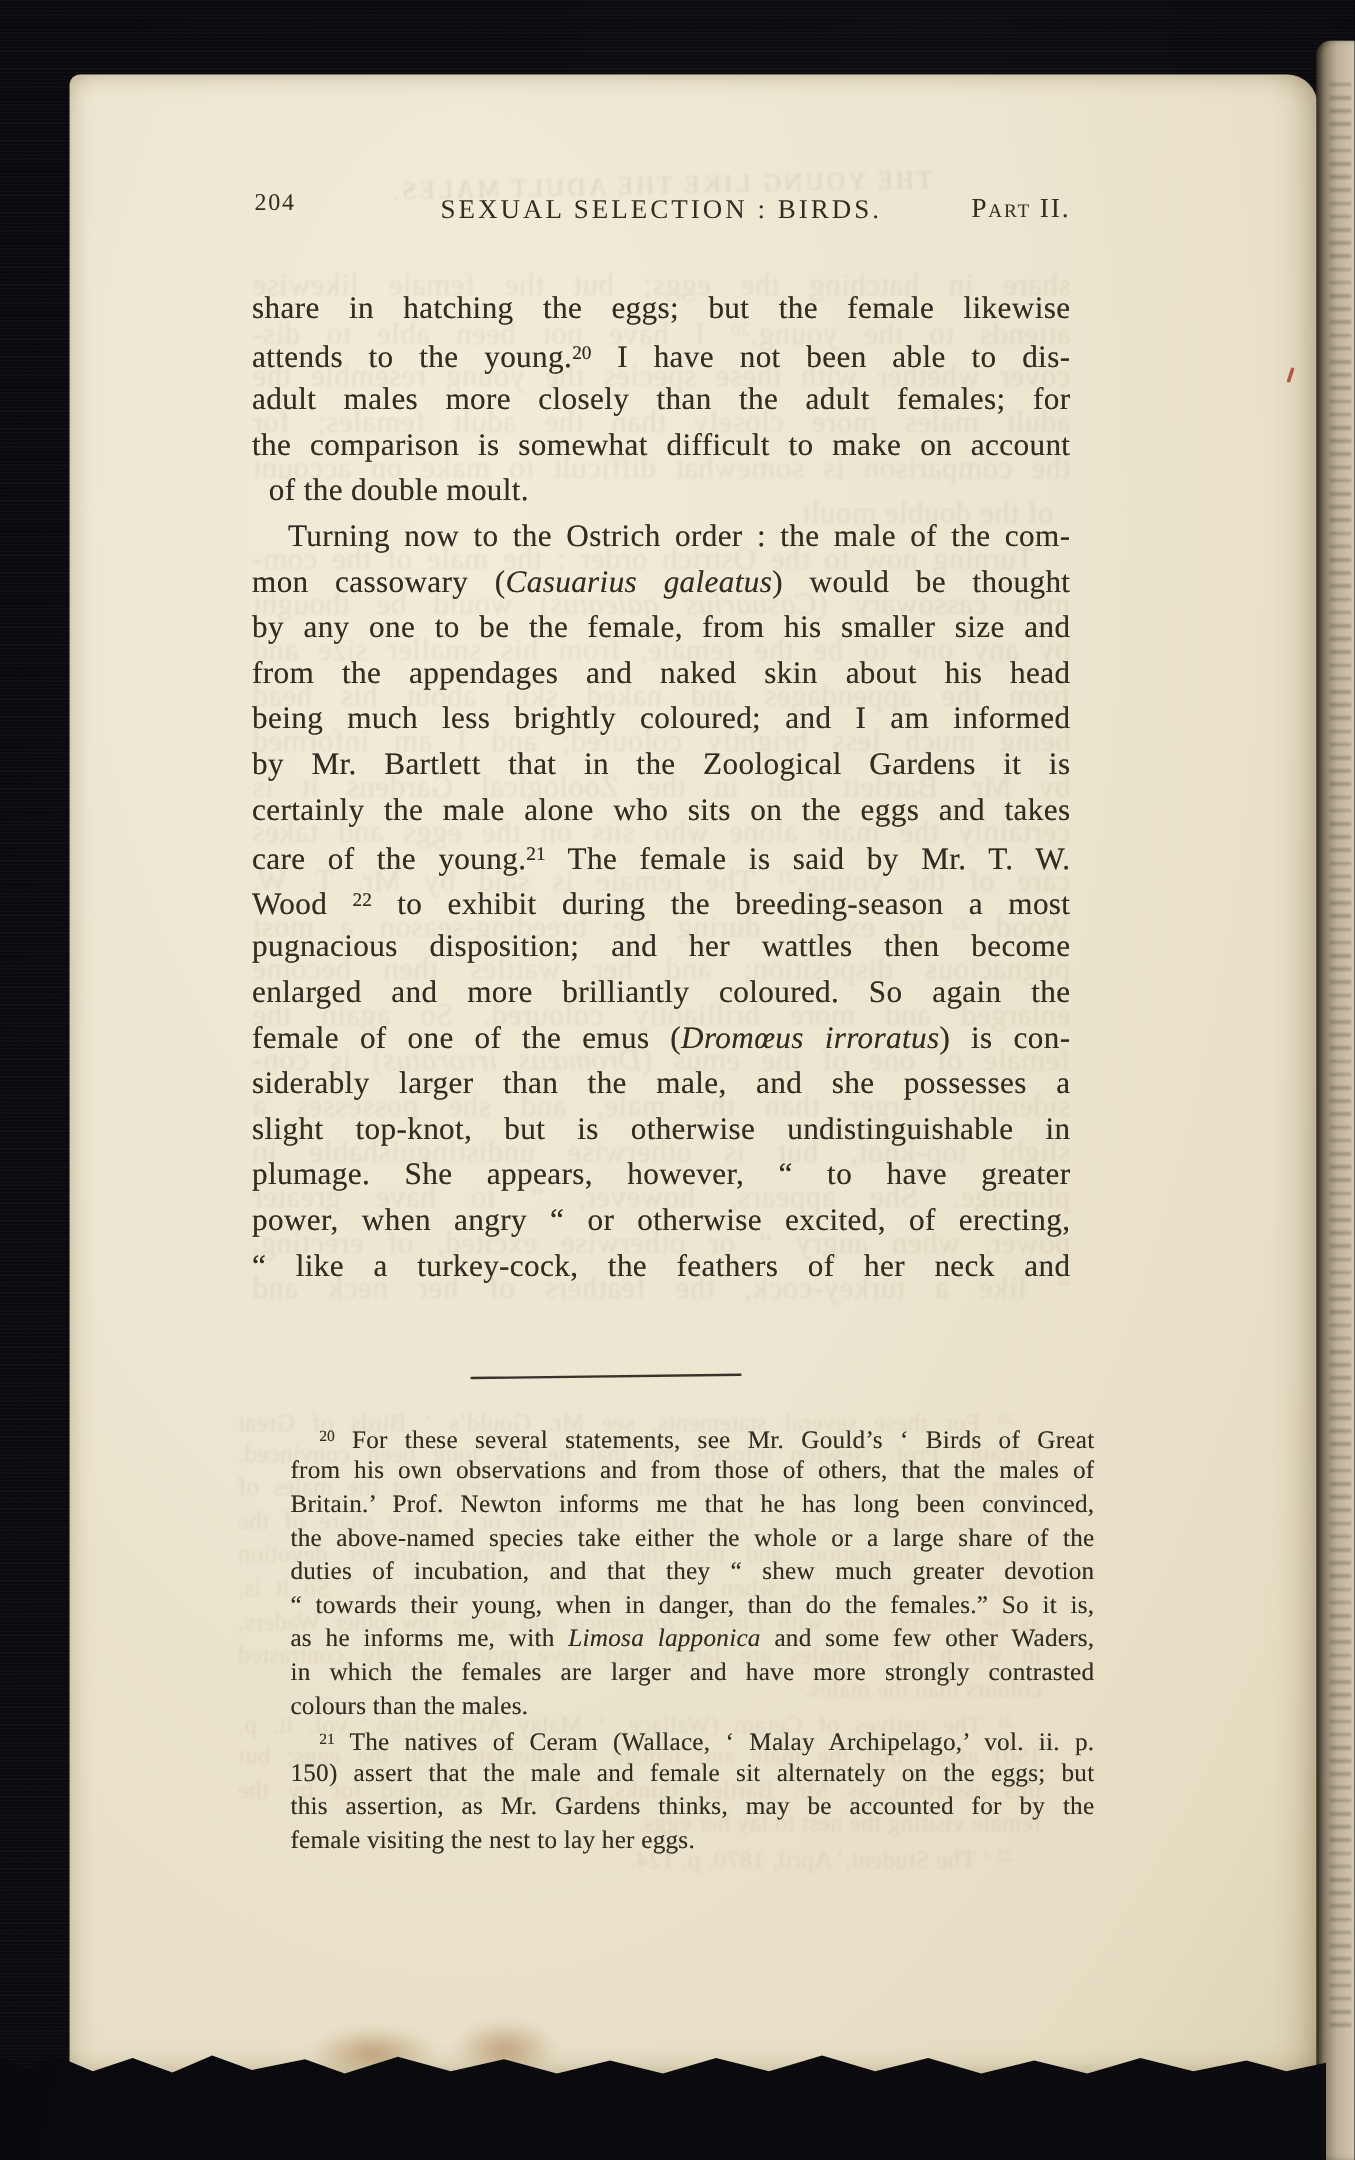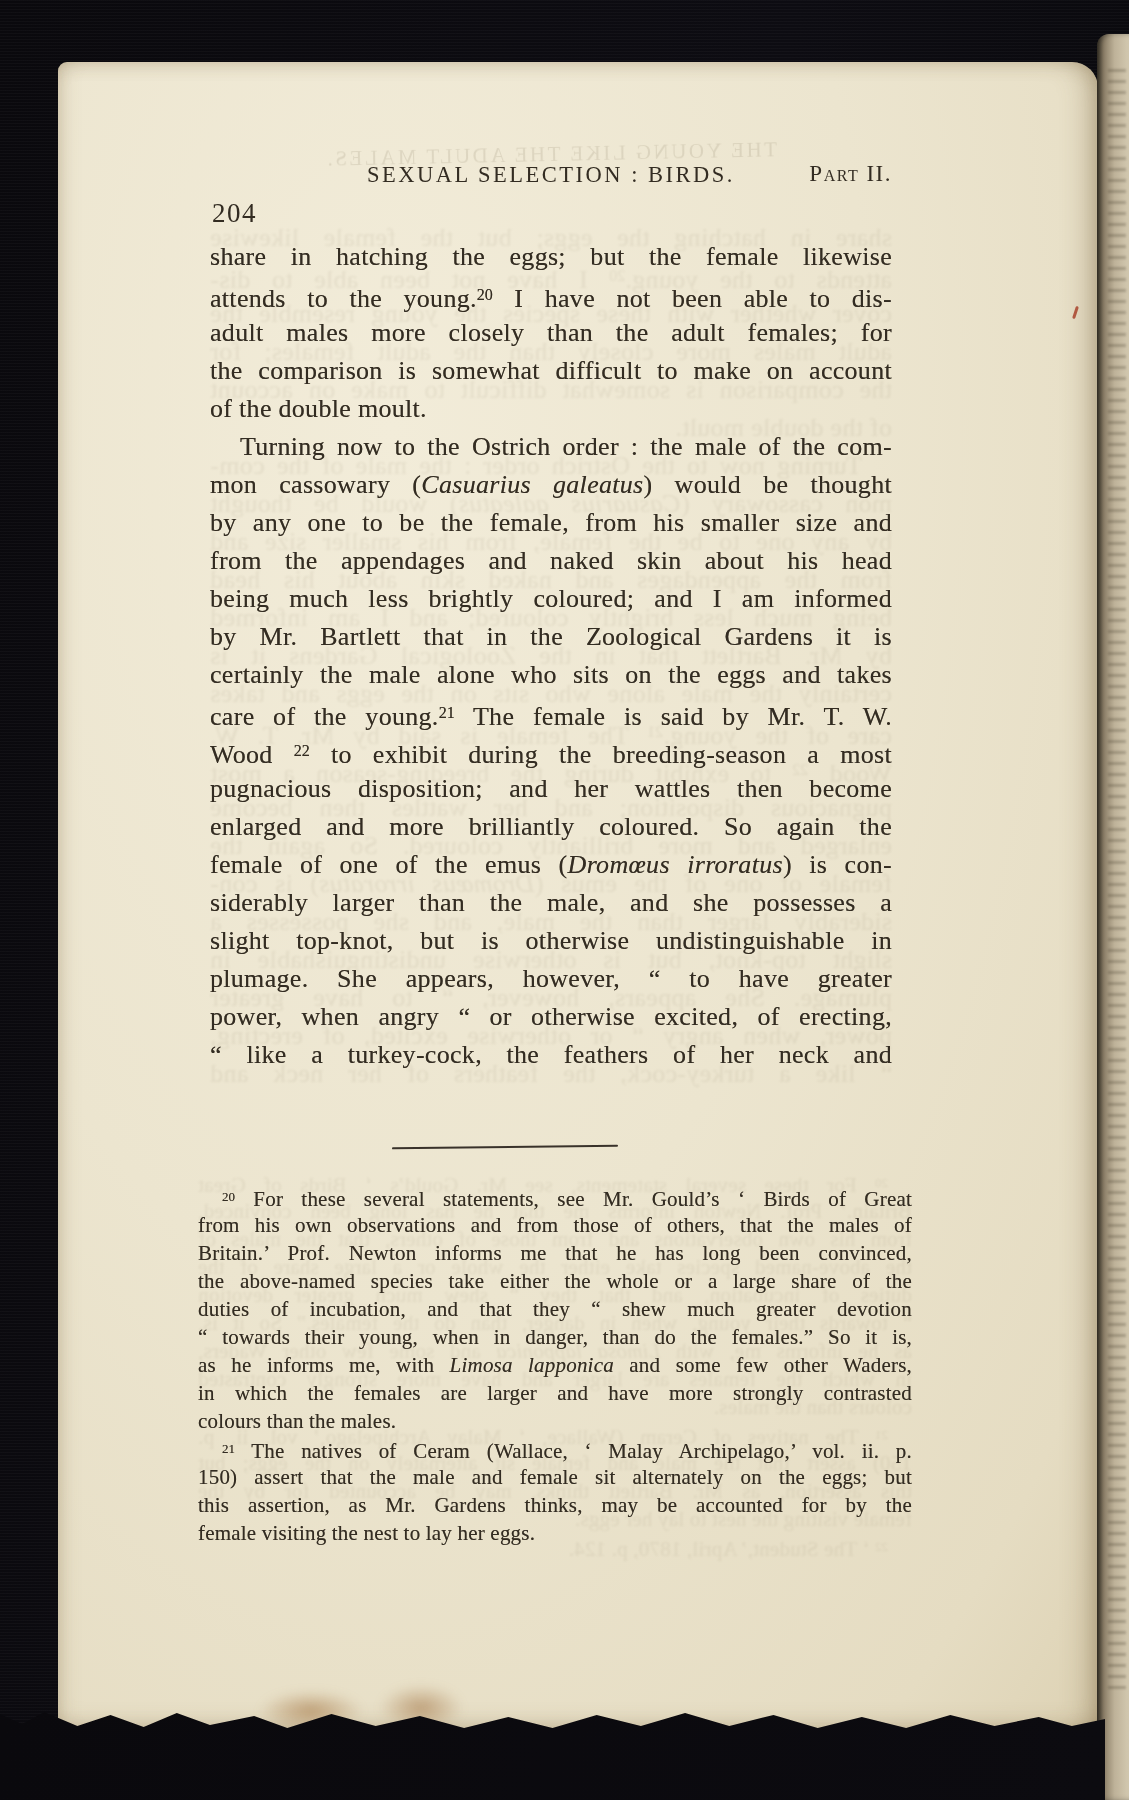--- a/index.html
+++ b/index.html
@@ -16,40 +16,41 @@
     background:radial-gradient(ellipse at 32% 22%, #f2ecd9 0%, #ece5cf 48%, #e5dcc2 86%, #ddd2b4 100%);
     border-radius:9px 26px 10px 6px;
     box-shadow:
       inset -20px 0 30px -14px rgba(110,88,50,.45),
       inset 0 -14px 26px -14px rgba(120,95,55,.35),
       inset 0 10px 22px -14px rgba(120,95,55,.28),
       inset 14px 0 24px -16px rgba(120,95,55,.30);
     color:#332c22;
   }
   .header{position:absolute;left:152px;top:96px;width:682px;height:36px;}
-  .pageno{position:absolute;left:2px;top:0;font-size:27px;letter-spacing:1.5px;margin-top:40px;}
+  .pageno{position:absolute;left:2px;top:0;font-size:20px;letter-spacing:1.5px;}
   .runtitle{position:absolute;left:50%;transform:translateX(-50%);top:4px;font-size:22.5px;letter-spacing:2.5px;white-space:nowrap;}
   .partlabel{position:absolute;right:0;top:3px;font-size:23px;font-variant:small-caps;letter-spacing:1.5px;}
 
   .body-block{position:absolute;left:152px;top:176px;width:682px;}
   .line{
     font-size:26px;line-height:38px;height:38px;overflow:hidden;
     text-align:justify;text-align-last:justify;letter-spacing:.3px;
     text-shadow:0 0 .5px rgba(46,38,26,.55);
   }
-  .line.last{text-align-last:left;}
+  .line.last{text-align-last:left;margin-left:14px;}
   .line.indent{padding-left:30px;}
 
   .fnrule{position:absolute;left:334px;top:1084px;width:226px;height:2px;background:#39322a;transform:rotate(-.7deg);border-radius:1px;}
 
   .fn-block{position:absolute;left:140px;top:1121px;width:714px;}
   .fline{
     font-size:21px;line-height:28px;height:28px;overflow:hidden;
     text-align:justify;text-align-last:justify;letter-spacing:.2px;
     text-shadow:0 0 .4px rgba(46,38,26,.5);
+    margin-left:44px;
   }
   .fline.last{text-align-last:left;}
   .fline.indent{padding-left:24px;}
 
   .it{font-style:italic;}
   .sup{font-size:.62em;vertical-align:.42em;letter-spacing:0;}
 
   
   .ghost{pointer-events:none;color:#6d6044;}
   .ghost-header{

